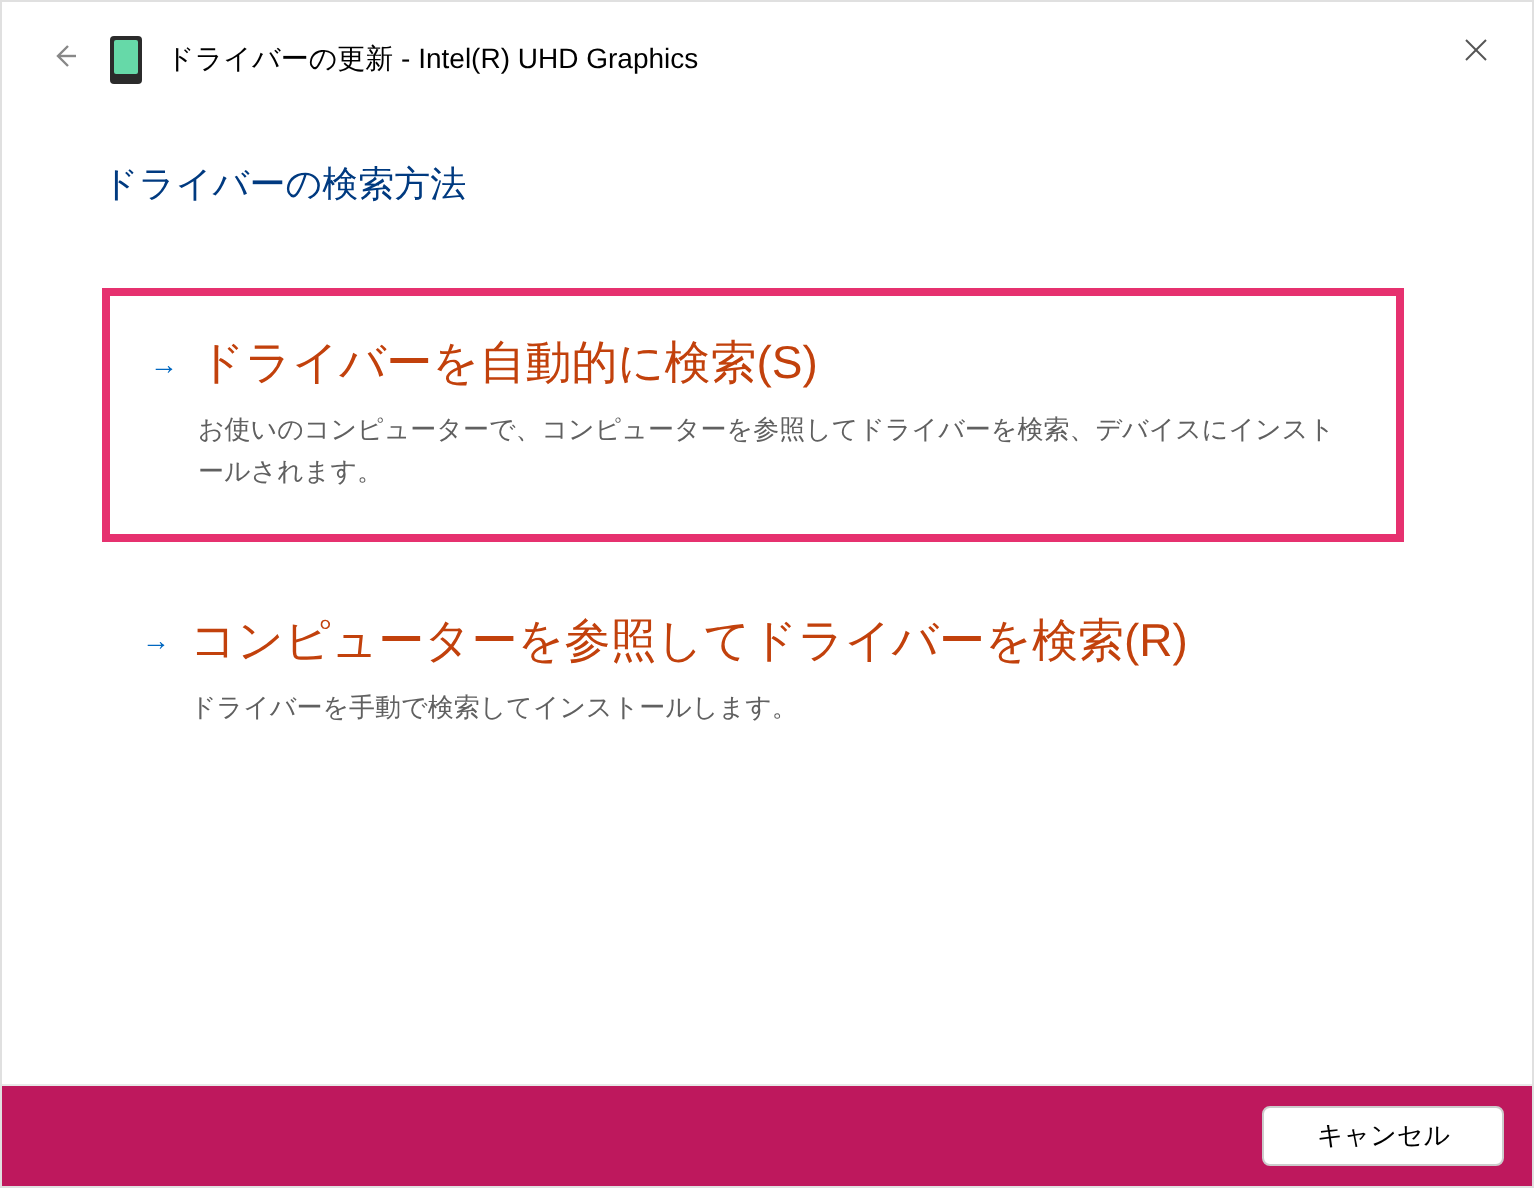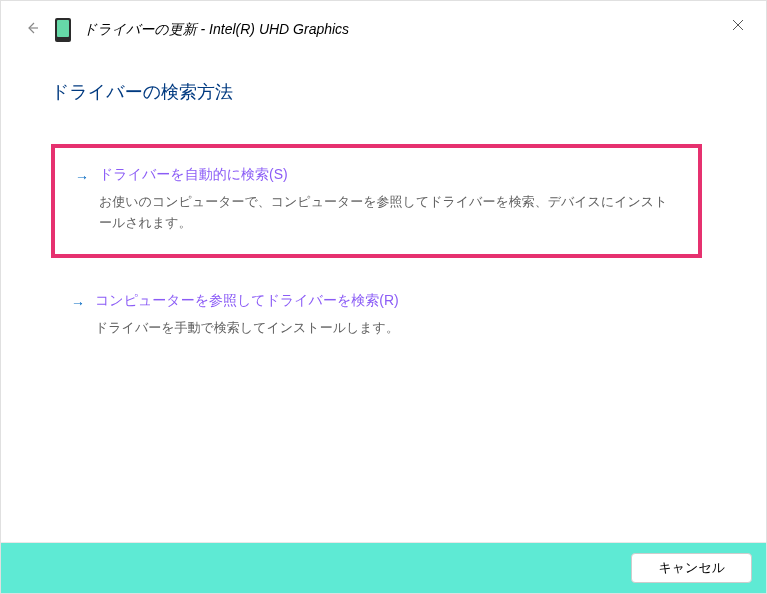--- a/index.html
+++ b/index.html
@@ -32,21 +32,20 @@
       justify-content: center;
       cursor: pointer;
       color: #555;
       font-size: 14px;
     }
     .header {
       display: flex;
       align-items: center;
       padding: 16px 20px 8px 20px;
       gap: 12px;
-      font-style: italic;
     }
     .back-arrow {
       color: #888;
       font-size: 14px;
       cursor: pointer;
       padding: 4px;
     }
     .device-icon {
       width: 16px;
       height: 24px;
@@ -91,39 +90,39 @@
       display: flex;
       align-items: center;
       gap: 10px;
       margin-bottom: 8px;
     }
     .option-arrow {
       color: #0067c0;
       font-size: 14px;
     }
     .option-title {
-      color: #8b5cf6;
-      font-size: 14px;
+      color: #c2410c;
+      font-size: 23px;
     }
     .option-desc {
       color: #606060;
       font-size: 13px;
       padding-left: 24px;
       line-height: 1.6;
     }
     .footer {
       position: absolute;
       bottom: 0;
       left: 0;
       right: 0;
       padding: 10px 14px;
       display: flex;
       justify-content: flex-end;
       border-top: 1px solid #e8e8e8;
-      background: #5eead4;
+      background: #be185d;
     }
     .cancel-btn {
       background: #ffffff;
       border: 1px solid #ccc;
       border-radius: 4px;
       padding: 5px 26px;
       font-size: 13px;
       cursor: pointer;
       font-family: inherit;
     }

